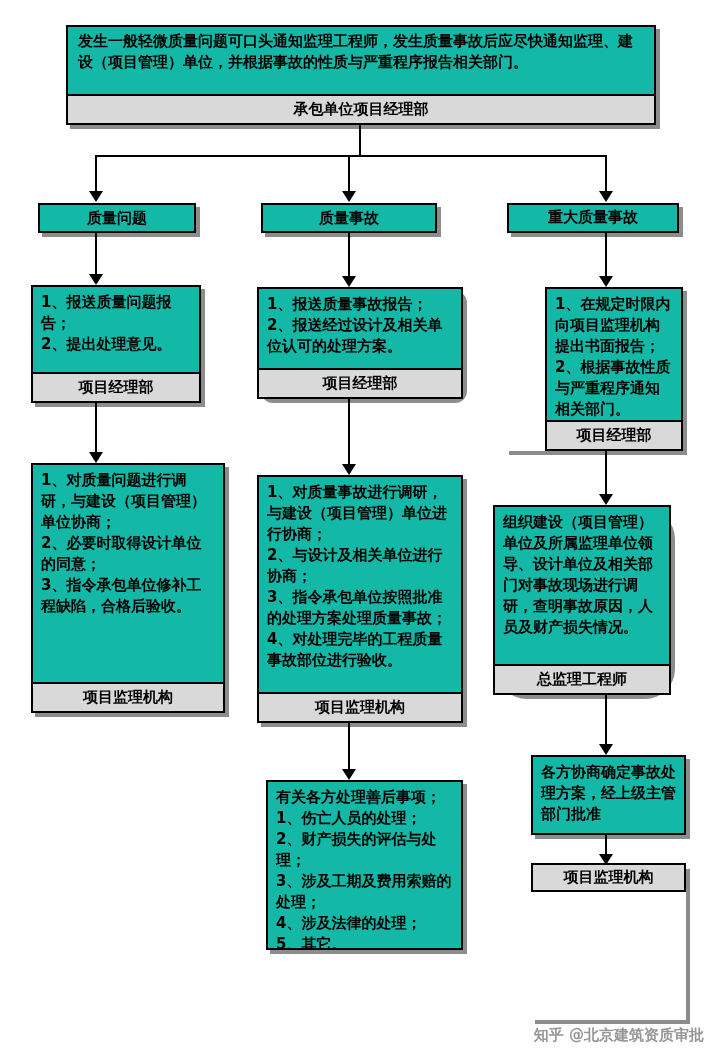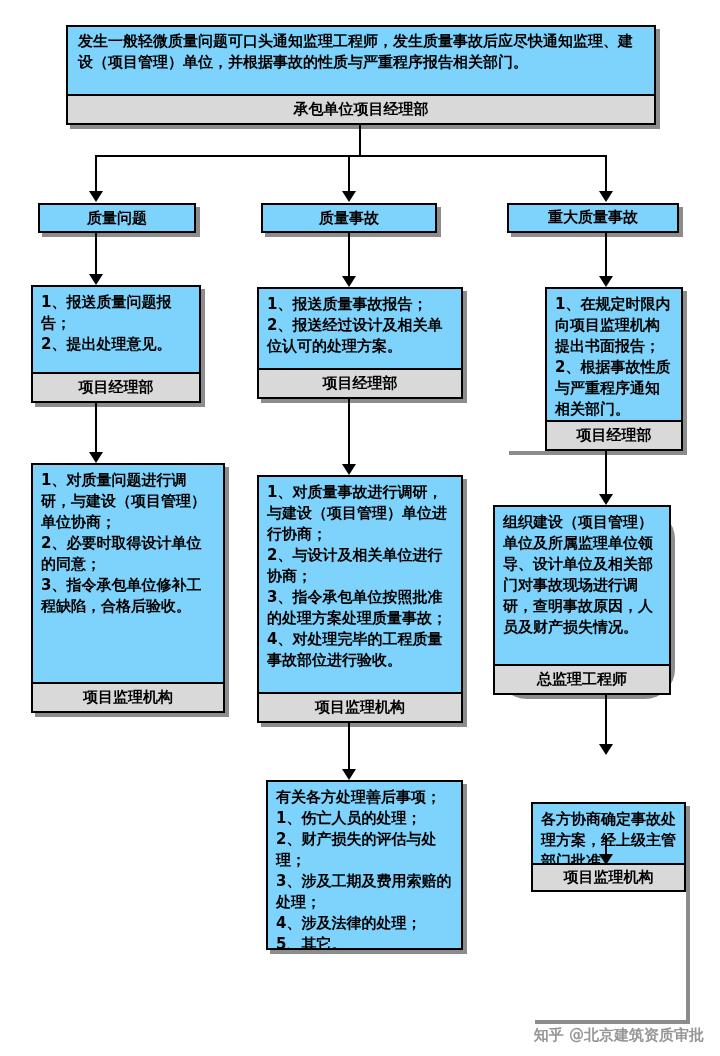--- a/index.html
+++ b/index.html
@@ -15,21 +15,21 @@
     position: absolute;
     display: flex;
     flex-direction: column;
     background: #ffffff;
     box-shadow: 4px 4px 0 0 #8c8c8c;
     box-sizing: border-box;
   }
   .node-text {
     flex: 1;
     border: 2px solid #000000;
-    background: #7dd3fc;
+    background: #14b8a6;
     padding: 5px 8px;
     font-size: 15px;
     font-weight: bold;
     line-height: 1.4;
     color: #000000;
     white-space: pre-line;
     box-sizing: border-box;
     overflow: hidden;
   }
   .node-label {
@@ -122,21 +122,21 @@
     <div class="node-label">项目监理机构</div>
   </div>
 
   <div class="node header" style="left:261px; top:203px; width:176px; height:30px;">
     <div class="node-text">质量事故</div>
   </div>
 
   <div class="vline" style="left:348px; top:233px; height:44px;"></div>
   <div class="ah" style="left:342px; top:276px;"></div>
 
-  <div class="node" style="left:257px; top:287px; width:206px; height:112px;">
+  <div class="node" style="left:257px; top:287px; width:206px; height:112px;border-radius:12px;">
     <div class="node-text">1、报送质量事故报告；
 2、报送经过设计及相关单位认可的处理方案。</div>
     <div class="node-label">项目经理部</div>
   </div>
 
   <div class="vline" style="left:348px; top:399px; height:66px;"></div>
   <div class="ah" style="left:342px; top:464px;"></div>
 
   <div class="node" style="left:257px; top:475px; width:206px; height:248px;">
     <div class="node-text">1、对质量事故进行调研，与建设（项目管理）单位进行协商；
@@ -175,21 +175,21 @@
   <div class="ah" style="left:599px; top:494px;"></div>
 
   <div class="node" style="left:493px; top:505px; width:178px; height:190px;border-radius:30px;">
     <div class="node-text">组织建设（项目管理）单位及所属监理单位领导、设计单位及相关部门对事故现场进行调研，查明事故原因，人员及财产损失情况。</div>
     <div class="node-label">总监理工程师</div>
   </div>
 
   <div class="vline" style="left:605px; top:695px; height:50px;"></div>
   <div class="ah" style="left:599px; top:744px;"></div>
 
-  <div class="node" style="left:531px; top:755px; width:155px; height:80px;margin-top:47px;">
+  <div class="node" style="left:531px; top:755px; width:155px; height:80px;">
     <div class="node-text">各方协商确定事故处理方案，经上级主管部门批准</div>
   </div>
 
   <div class="vline" style="left:605px; top:835px; height:20px;"></div>
   <div class="ah" style="left:599px; top:854px;"></div>
 
   <div class="node" style="left:531px; top:865px; width:155px; height:155px;">
     <div class="node-label" style="height:29px;">项目监理机构</div>
   </div>
 

